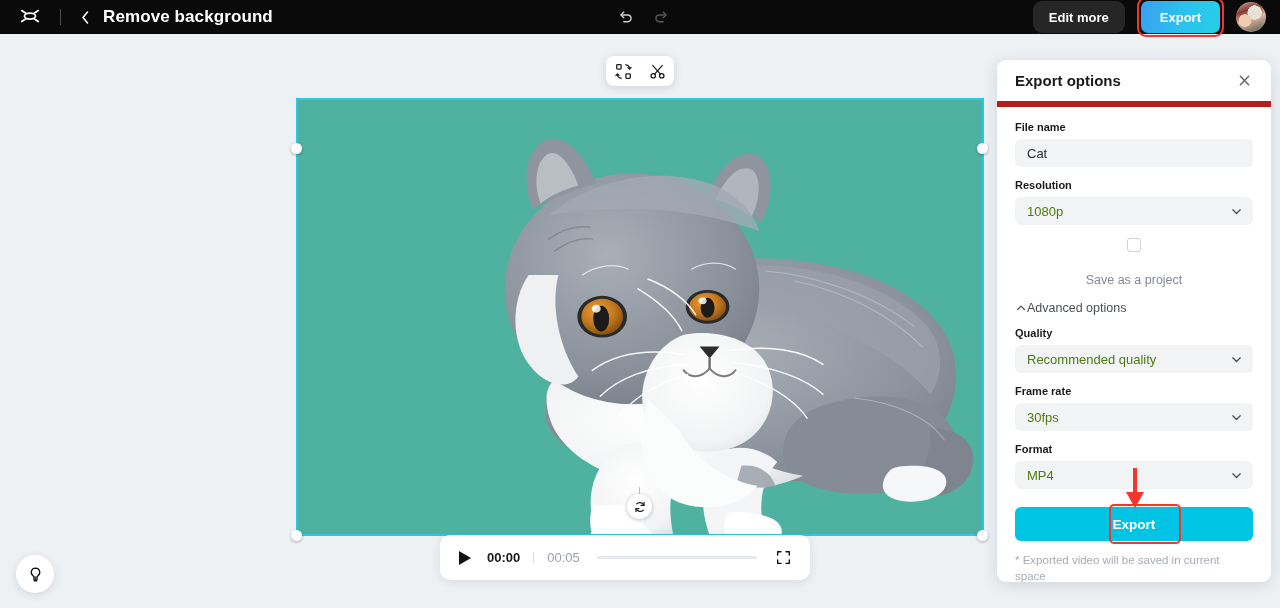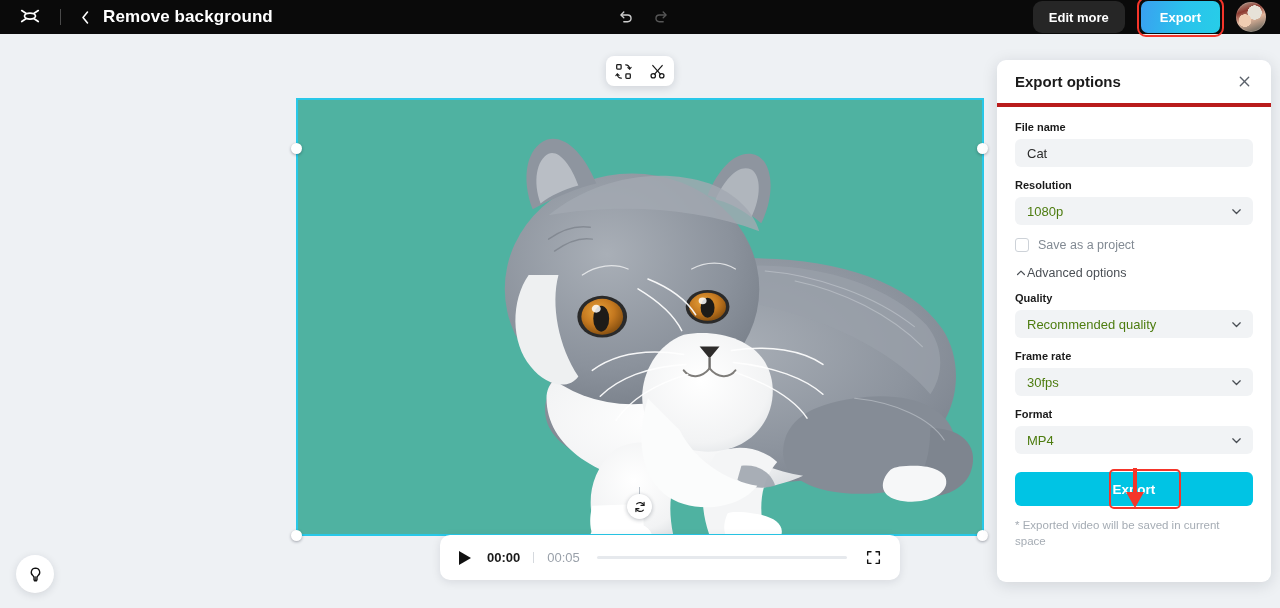--- a/index.html
+++ b/index.html
@@ -97,21 +97,21 @@
   .rot-handle {
     position: absolute; left: 627px; top: 444px;
     width: 25px; height: 25px; border-radius: 50%;
     background: #fff; box-shadow: 0 1px 4px rgba(16,24,40,.28);
     display: flex; align-items: center; justify-content: center; cursor: pointer; z-index: 19;
   }
 
   
   .player {
     position: absolute; left: 440px; top: 485px;
-    width: 460px; height: 45px;
+    width: 370px; height: 45px;
     background: #ffffff; border-radius: 10px;
     box-shadow: 0 2px 10px rgba(16,24,40,.10);
     display: flex; align-items: center; padding: 0 18px; gap: 13px;
   }
   .play-btn { width: 16px; height: 18px; display: flex; align-items: center; cursor: pointer; }
   .t-cur { font-size: 13px; font-weight: bold; color: #1a1a1a; }
   .t-sep { width: 1px; height: 11px; background: #d5d9de; }
   .t-tot { font-size: 13px; color: #9aa1aa; }
   .prog-track { flex: 1; height: 3px; background: #e6e9ed; border-radius: 2px; cursor: pointer; margin: 0 4px; }
   .fs-btn { width: 18px; height: 18px; display: flex; align-items: center; justify-content: center; cursor: pointer; }
@@ -127,39 +127,39 @@
   
   .panel {
     position: absolute; left: 997px; top: 60px;
     width: 274px; height: 522px;
     background: #ffffff; border-radius: 9px;
     box-shadow: 0 3px 16px rgba(16,24,40,.13);
     z-index: 30;
   }
   .panel-head {
     height: 47px; display: flex; align-items: center;
-    padding: 0 18px; border-bottom: 4px solid #b91c1c;
+    padding: 0 18px; border-bottom: 6px solid #b91c1c;
   }
   .panel-title { font-size: 15px; font-weight: bold; color: #1b1b1b; flex: 1; }
   .panel-close { width: 18px; height: 18px; display: flex; align-items: center; justify-content: center; cursor: pointer; }
   .panel-body { padding: 14px 18px 0; }
   .fld-label { font-size: 11px; font-weight: bold; color: #1b1b1b; margin-bottom: 6px; }
   .fld-label.sp { margin-top: 12px; }
   .input-box {
     height: 28px; background: #f1f3f5; border-radius: 6px;
     display: flex; align-items: center; padding: 0 12px;
     font-size: 13px; color: #2b2b2b; cursor: text;
   }
   .select-box {
     height: 28px; background: #f1f3f5; border-radius: 6px;
     display: flex; align-items: center; padding: 0 10px 0 12px;
     font-size: 13px; color: #4d7c0f; cursor: pointer;
   }
   .select-box span.val { flex: 1; }
-  .chk-row { display: flex; align-items: flex-start; gap: 9px; margin-top: 13px; cursor: pointer; }
+  .chk-row { display: flex; align-items: center; gap: 21px; margin-top: 13px; cursor: pointer; flex-direction: column; }
   .chk-box { width: 14px; height: 14px; border: 1.5px solid #cdd2d8; border-radius: 3px; background: #fff; }
   .chk-label { font-size: 12.5px; color: #828a93; }
   .adv-row { display: flex; align-items: center; margin-top: 14px; cursor: pointer; }
   .adv-label { font-size: 12.5px; color: #4a4f55; }
   .export-main-wrap { position: relative; margin-top: 18px; height: 34px; }
   .export-main-btn {
     width: 100%; height: 34px; border: none; border-radius: 6px;
     background: #00c4e4; color: #fff; cursor: pointer;
     font-family: inherit; font-size: 13.5px; font-weight: bold;
     display: flex; align-items: center; justify-content: center;

